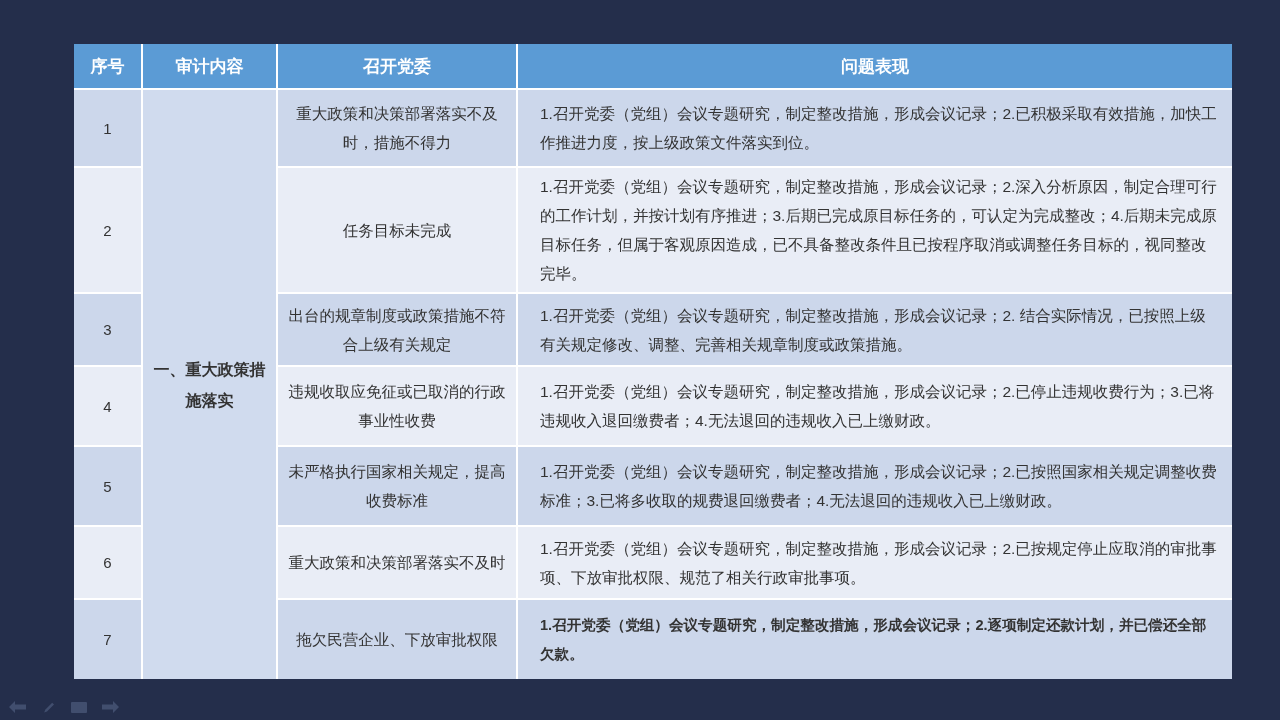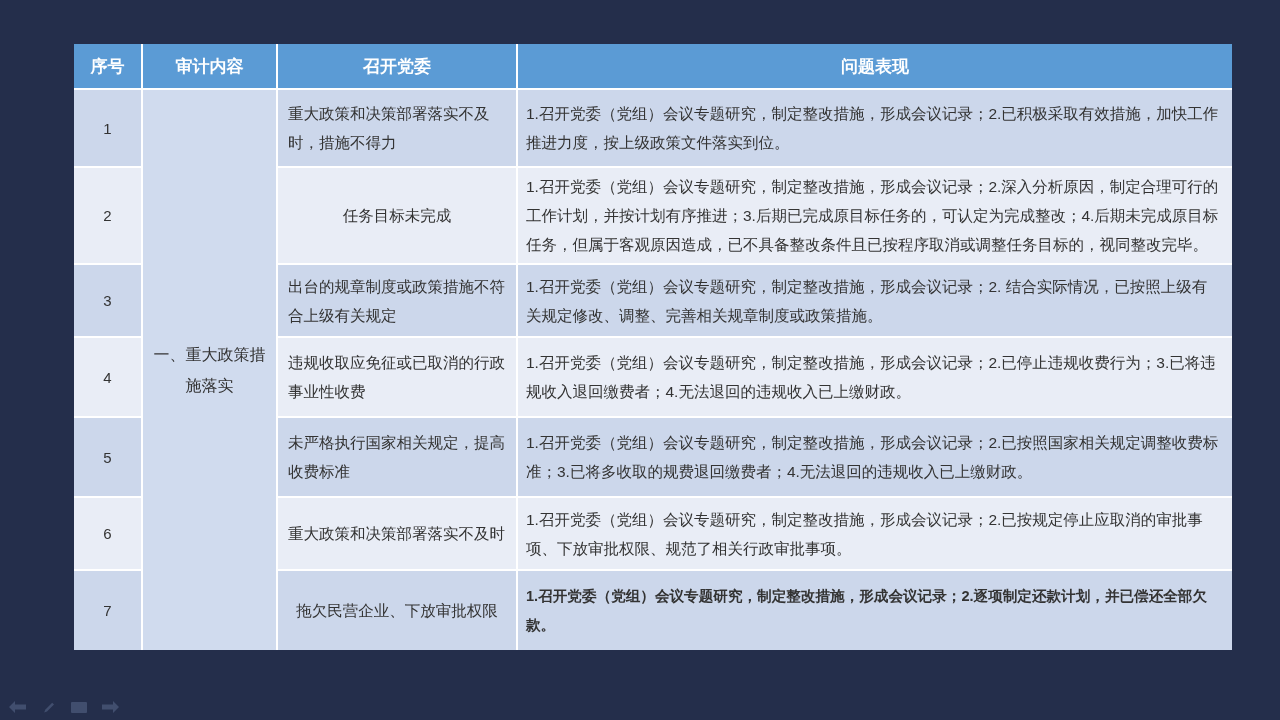--- a/index.html
+++ b/index.html
@@ -42,27 +42,27 @@
   }
 
   tbody td { color: var(--text); font-size: 15.5px; line-height: 29px; }
   tbody tr:nth-child(odd)  td { background: var(--odd); }
   tbody tr:nth-child(even) td { background: var(--even); }
 
   td.seq { text-align: center; font-size: 15px; }
   td.category {
     background: var(--merged) !important;
     text-align: center;
-    font-weight: normal;
+    font-weight: bold;
     font-size: 16px;
     padding: 0 9px;
     line-height: 31px;
   }
-  td.problem { text-align: left; padding: 4px 10px; }
-  td.guide   { text-align: left; padding: 4px 12px 4px 8px; }
+  td.problem { text-align: center; padding: 4px 10px; }
+  td.guide   { text-align: left; padding: 4px 12px 4px 22px; }
 
   
   tbody tr:nth-child(2) td.problem,
   tbody tr:nth-child(7) td.problem { text-align: center; }
   
   tbody tr:nth-child(7) td.guide { font-size: 14.6px; font-weight: bold; }
 
   tbody tr:nth-child(1) { height: 78px; }
   tbody tr:nth-child(2) { height: 94px; }
   tbody tr:nth-child(3) { height: 73px; }

